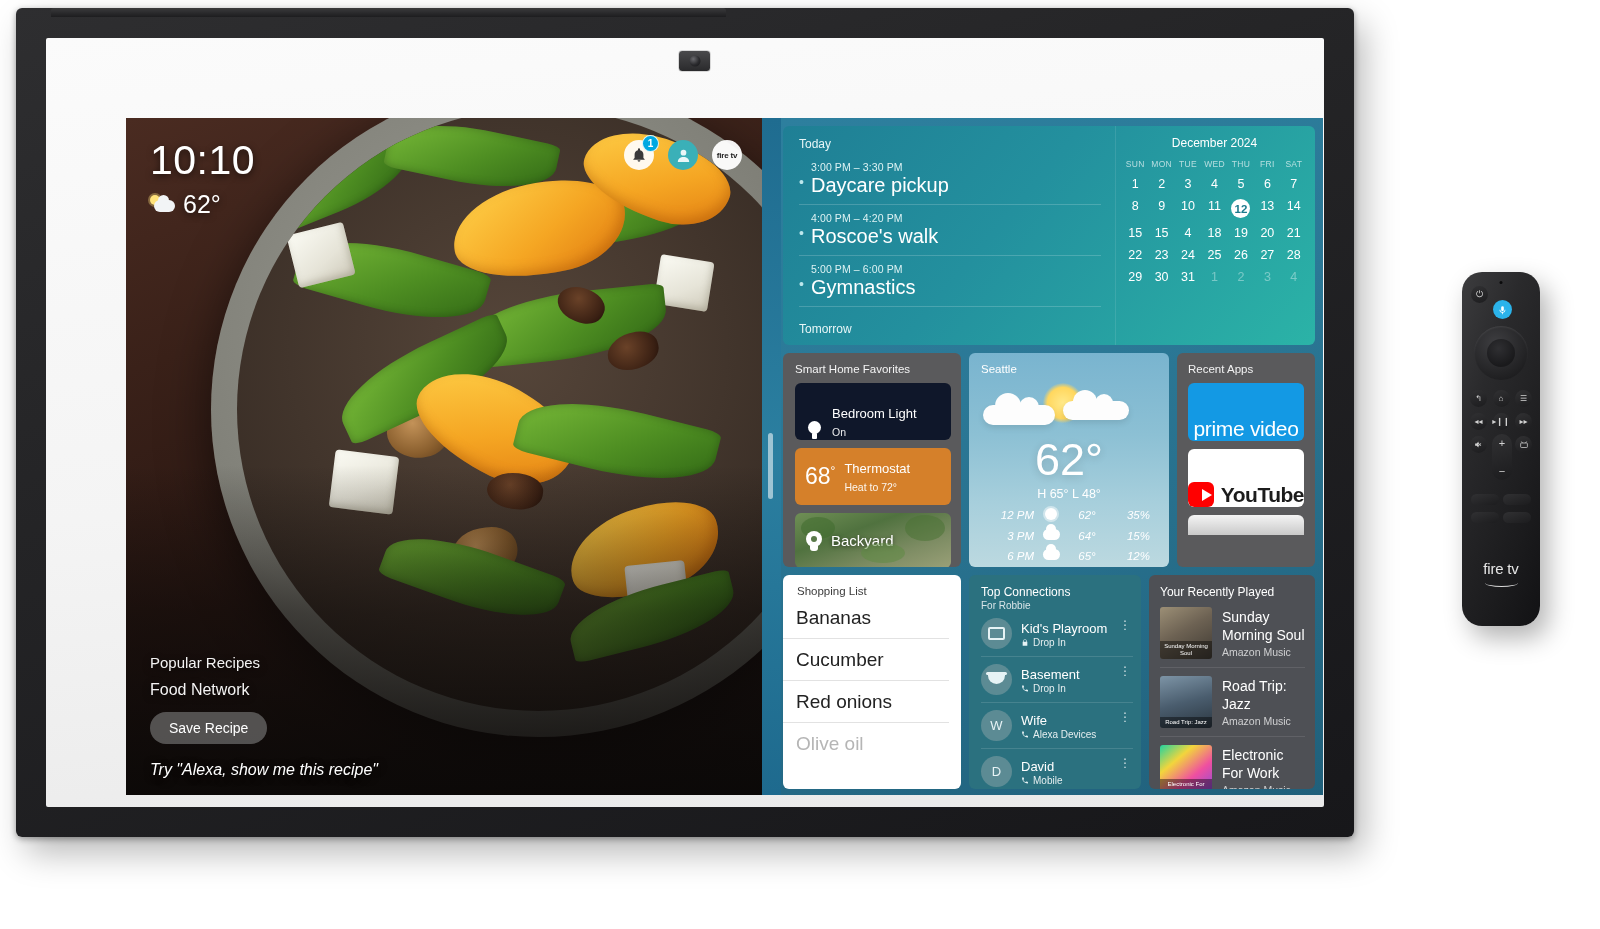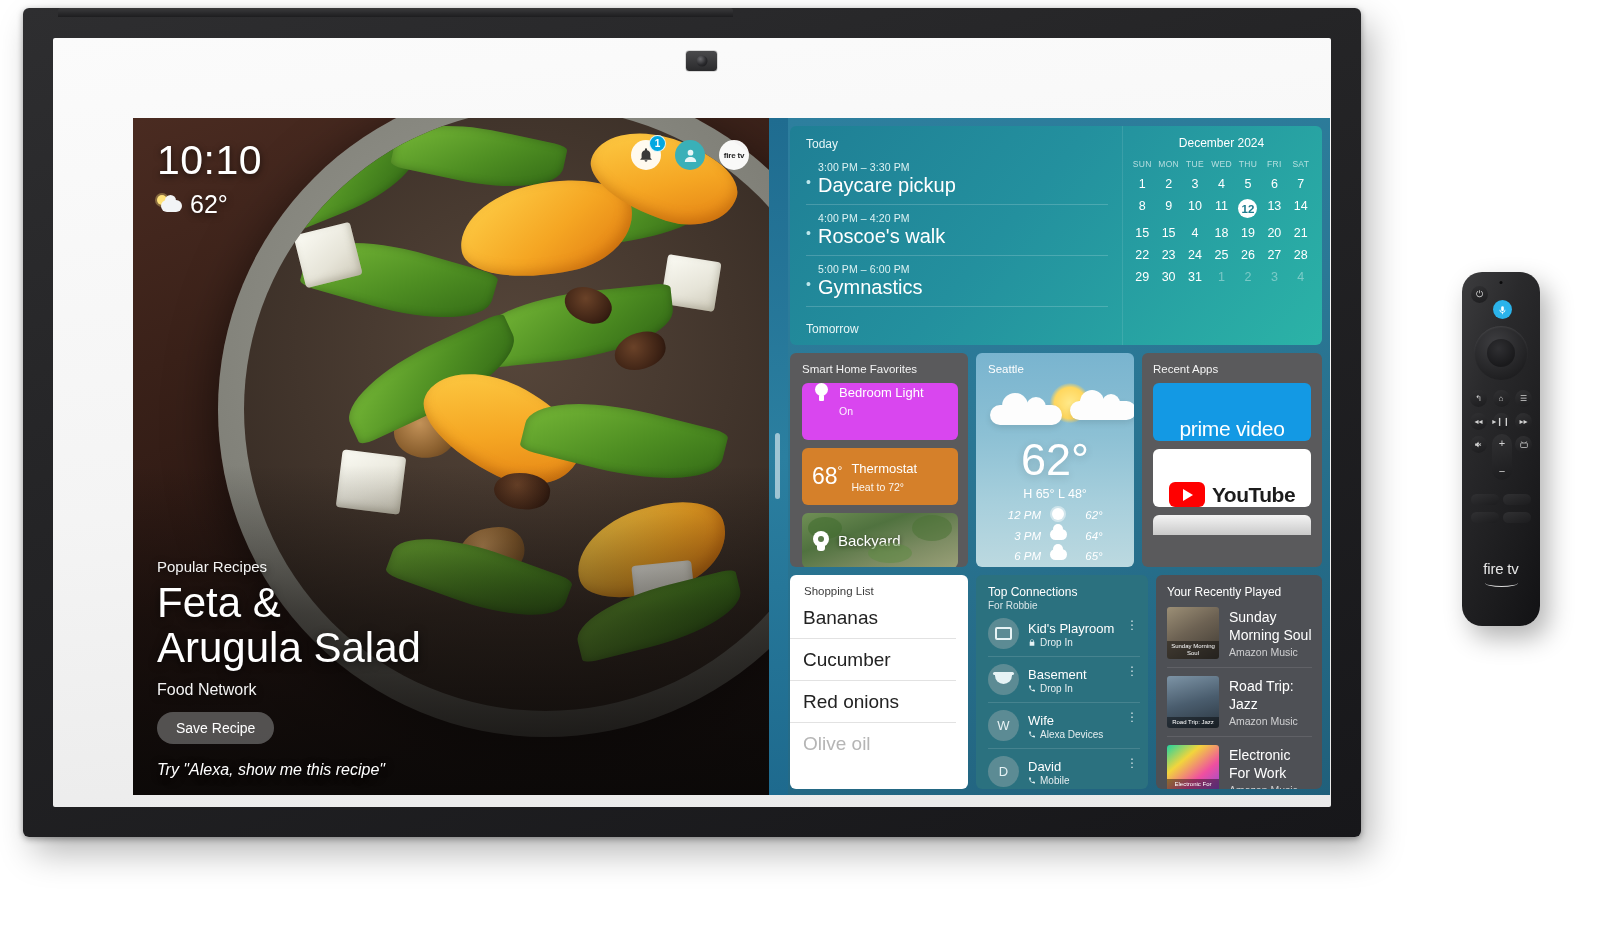--- a/index.html
+++ b/index.html
@@ -7,21 +7,21 @@
     width: 1600px; height: 929px;
     background: #ffffff;
     font-family: "Liberation Sans", sans-serif;
     overflow: hidden;
     position: relative;
   }
 
   
   #device-frame {
     position: absolute;
-    left: 23px; top: 8px;
+    left: 16px; top: 8px;
     width: 1338px; height: 829px;
     background: linear-gradient(160deg,#2e2e30 0%, #242426 40%, #17171a 100%);
     border-radius: 6px;
     box-shadow: 10px 16px 34px rgba(0,0,0,0.28), 0 2px 6px rgba(0,0,0,0.35);
   }
   #device-top-lip {
     position:absolute; left:35px; top:0px; width:675px; height:9px;
     background: linear-gradient(180deg,#3a3a3c,#1d1d1f);
     border-radius: 3px 3px 0 0;
   }
@@ -184,42 +184,42 @@
   .cal-day { font-size: 12.5px; text-align:center; color:#fff; position:relative; }
   .cal-day.muted { color: rgba(255,255,255,.38); }
   .cal-day.today span { display:inline-flex; align-items:center; justify-content:center;
                         width:19px; height:19px; border-radius:50%; background:#ffffff; color:#1c7a8c;
                         font-size:11.5px; font-weight:bold; }
 
   
   #middle-row { height: 214px; display:flex; gap: 8px; }
   #smarthome-widget { width: 178px; background:#5a5a5c; padding: 10px 10px 0 12px; }
   .sh-tile { border-radius: 6px; margin-top: 8px; position:relative; overflow:hidden; }
-  #bedroom-light-tile { background:#d946ef; height:57px; display:flex; align-items:flex-start; padding-left: 12px; gap:10px; }
+  #bedroom-light-tile { background:#0f172a; height:57px; display:flex; align-items:flex-end; padding-left: 12px; gap:10px; }
   #thermostat-tile  { background:#d5802a; height:57px; display:flex; align-items:center; padding-left: 10px; gap:9px; }
   #backyard-tile    { height: 55px; display:flex; align-items:center; padding-left: 10px; gap:8px;
                       background: linear-gradient(160deg,#6f8f55 0%, #50723f 35%, #7d8c63 70%, #9aa078 100%); }
   .tile-label { font-size:13px; color:#fff; line-height:1.15; }
   .tile-sub   { font-size:10.5px; color:rgba(255,255,255,.92); }
   .bulb-icon  { width:15px; height:19px; position:relative; }
   .bulb-icon .b { position:absolute; left:1px; top:0; width:13px; height:13px; border-radius:50%; background:#fff; }
   .bulb-icon .s { position:absolute; left:5px; top:12px; width:5px; height:6px; background:#fff; border-radius:1px; }
   #thermo-temp { font-size:23px; color:#fff; font-weight:400; white-space:nowrap; }
   #thermo-temp sup { font-size: 12px; }
   .cam-icon { width:18px; height:20px; position:relative; }
   .cam-icon .head { position:absolute; left:1px; top:0; width:16px; height:16px; border-radius:50%;
                     background:#fff; }
   .cam-icon .head:after { content:""; position:absolute; left:5px; top:5px; width:6px; height:6px;
                           border-radius:50%; background:#5a7a4a; }
   .cam-icon .base { position:absolute; left:5px; top:15px; width:8px; height:5px; background:#fff;
                     border-radius:0 0 3px 3px; }
   
   .garden-blob { position:absolute; border-radius:50%; opacity:.55; }
 
-  #weather-widget { width: 158px; padding: 10px 0 0 0;
+  #weather-widget { width: 200px; padding: 10px 0 0 0;
                     background: linear-gradient(180deg,#79b4cf 0%, #8cc0d4 38%, #a7cfdc 70%, #bcd9e0 100%); }
   #weather-city { font-size:11.5px; color:#fff; margin-left:12px; }
   #weather-art { position:relative; height: 62px; margin-top: 4px; }
   #w-sun { position:absolute; left: 74px; top: 4px; width: 40px; height: 40px; border-radius:50%;
            background: radial-gradient(circle,#ffe98a 0%,#ffd75e 55%, rgba(255,215,94,0) 72%); }
   .w-cloud { position:absolute; background:#fdfdfd; border-radius: 16px; box-shadow: 0 3px 6px rgba(0,0,0,.10); }
   .w-cloud:before, .w-cloud:after { content:""; position:absolute; background:#fdfdfd; border-radius:50%; }
   #w-cloud-left  { left: 14px; top: 26px; width: 72px; height: 20px; }
   #w-cloud-left:before  { left: 12px; top:-12px; width: 26px; height: 26px; }
   #w-cloud-left:after   { left: 36px; top:-8px;  width: 20px; height: 20px; }
@@ -391,24 +391,20 @@
             <svg width="17" height="17" viewBox="0 0 24 24" fill="#e9f6f7">
               <circle cx="12" cy="8" r="4"></circle>
                 <path d="M4 21c0-4.4 3.6-7 8-7s8 2.6 8 7z"></path>
             </svg>
           </div>
           <div class="status-circle" id="firetv-icon">fire tv</div>
         </div>
 
         <div id="recipe-block">
           <div id="recipe-kicker">Popular Recipes</div>
-          <div id="recipe-title">
-            <div>Feta &amp;</div>
-            <div>Arugula Salad</div>
-          </div>
           <div id="recipe-source">Food Network</div>
           <button id="save-recipe-button">Save Recipe</button>
           <div id="alexa-hint">Try "Alexa, show me this recipe"</div>
         </div>
       </div>
 
       <div id="scroll-gutter">
         <div id="scroll-thumb"></div>
       </div>
 

